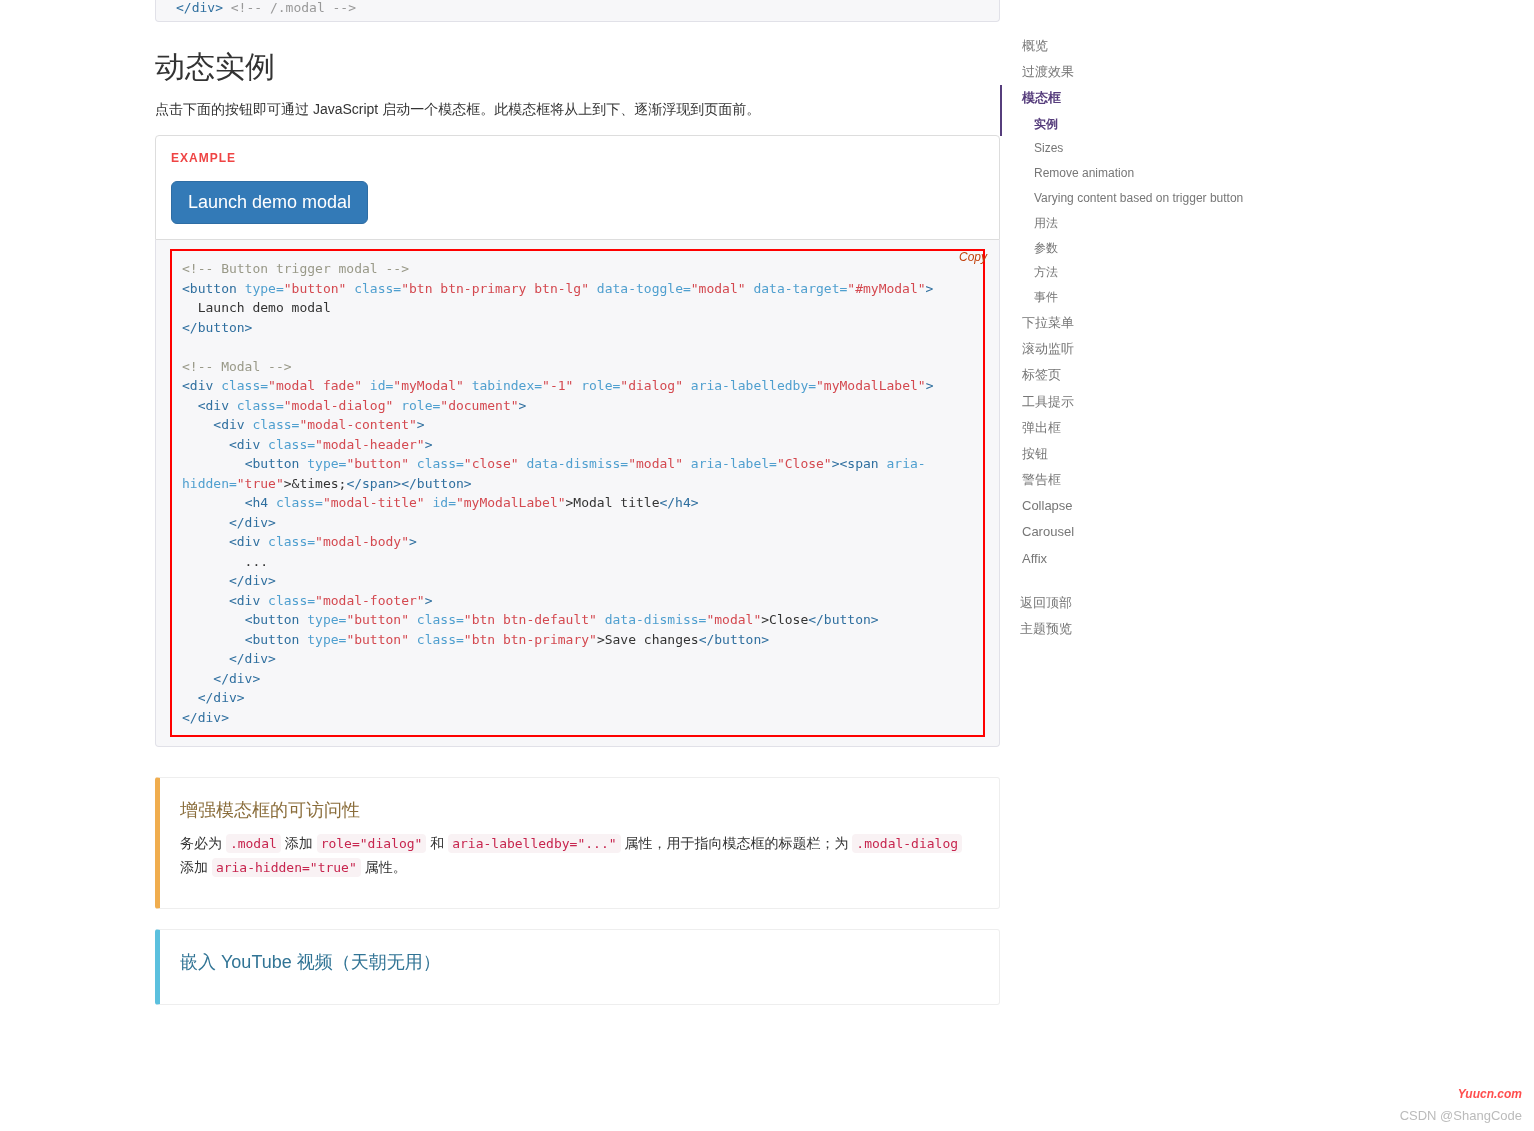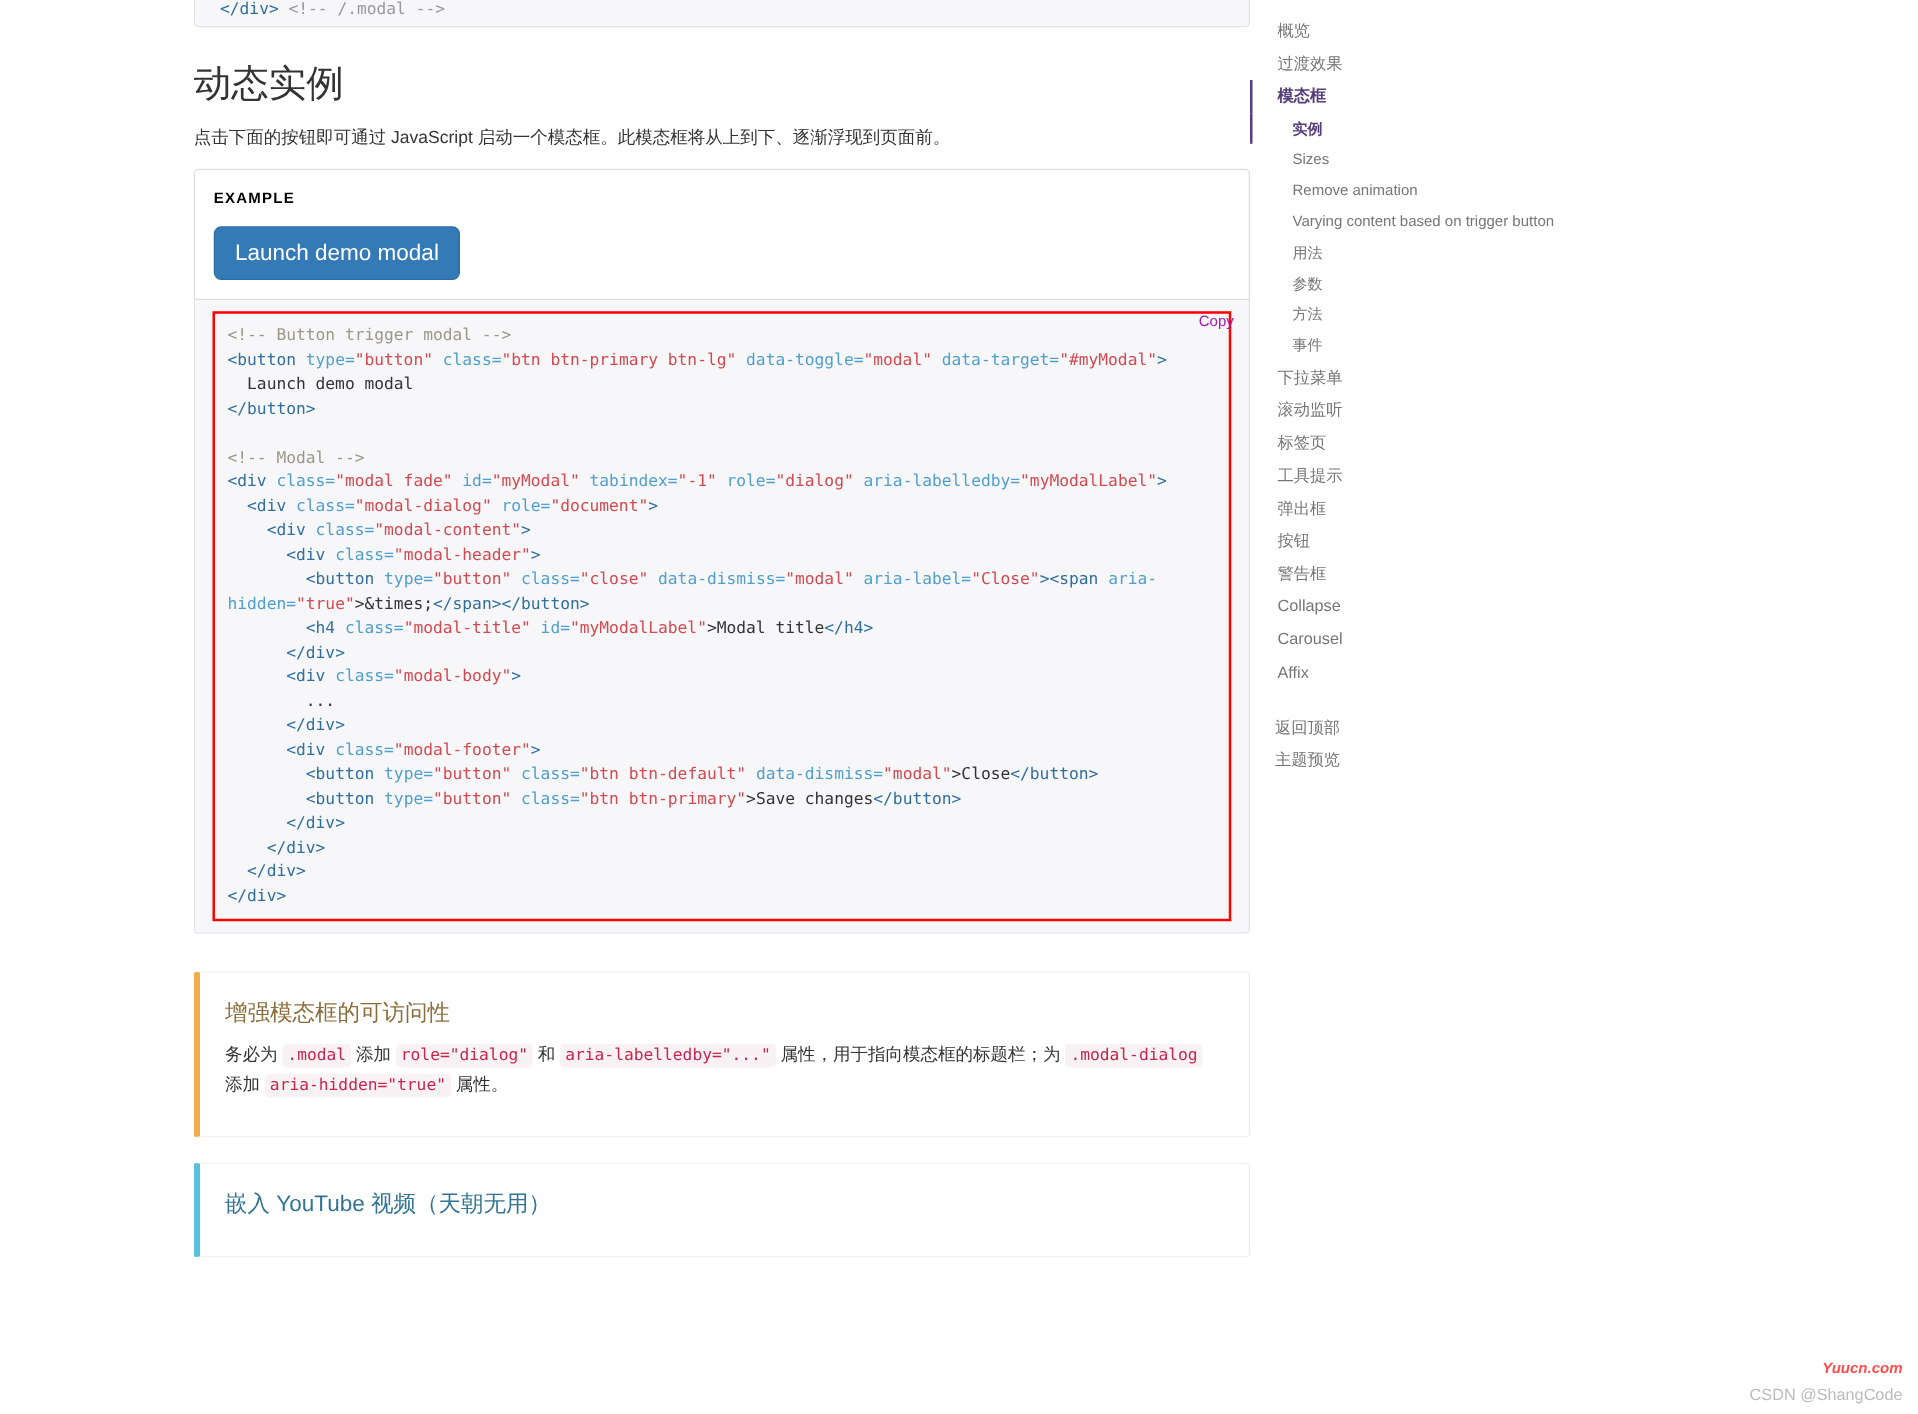--- a/index.html
+++ b/index.html
@@ -4,21 +4,21 @@
 <style>
   * { box-sizing: border-box; margin: 0; padding: 0; }
   body {
     font-family: "Helvetica Neue", Helvetica, Arial, "PingFang SC", "Microsoft YaHei", sans-serif;
     font-size: 14px;
     color: #333;
     background: #fff;
   }
   .page { display: flex; width: 1534px; }
   .main { width: 1000px; padding: 0 0 40px 155px; }
-  .sidebar { width: 270px; padding-top: 12px; font-size: 13px; }
+  .sidebar { width: 270px; padding-top: 12px; font-size: 13px; margin-top: 21px; }
   .trunc-code {
     background: #f7f7f9;
     border: 1px solid #e1e1e8;
     border-top: none;
     border-radius: 0 0 4px 4px;
     padding: 0 10px 6px 20px;
     font-family: Menlo, Monaco, Consolas, monospace;
     font-size: 13px; color: #333;
     margin-bottom: 20px;
   }
@@ -29,42 +29,42 @@
     margin: 25px 0 10px 0;
   }
   p.lead { font-size: 14px; color: #333; margin-bottom: 15px; line-height: 1.6; }
   .example-box {
     border: 1px solid #ddd; border-radius: 4px 4px 0 0;
     padding: 45px 15px 15px 15px; position: relative;
     margin-top: 15px;
   }
   .example-label {
     position: absolute; top: 15px; left: 15px;
-    font-size: 12px; font-weight: 700; color: #000000;
+    font-size: 12px; font-weight: 700; color: #ef4444;
     letter-spacing: 1px;
   }
   .btn-primary {
     background: #337ab7; color: #fff; border: 1px solid #2e6da4;
     border-radius: 6px; padding: 10px 16px; font-size: 18px;
     cursor: pointer;
   }
   .code-block {
     background: #f7f7f9; border: 1px solid #e1e1e8;
     border-top: none; border-radius: 0 0 4px 4px;
     padding: 9px 14px; position: relative; margin-bottom: 30px;
   }
   .code-highlight { border: 2px solid #ff0000; padding: 8px 10px; }
   .code-block pre {
     font-family: Menlo, Monaco, Consolas, monospace;
     font-size: 13px; line-height: 1.5; white-space: pre;
     color: #333;
   }
   .copy-link {
     position: absolute; top: 10px; right: 12px;
-    color: #a21caf; font-size: 12px; cursor: pointer;
+    color: #c2410c; font-size: 12px; cursor: pointer; font-style: italic;
   }
   .nt { color: #2f6f9f; }
   .na { color: #4f9fcf; }
   .s  { color: #d44950; }
   .c  { color: #999988; }
   .callout {
     border: 1px solid #eee; border-left: 5px solid #f0ad4e;
     border-radius: 3px; padding: 20px; margin: 20px 0;
   }
   .callout.info { border-left-color: #5bc0de; margin-top: 12px; }

